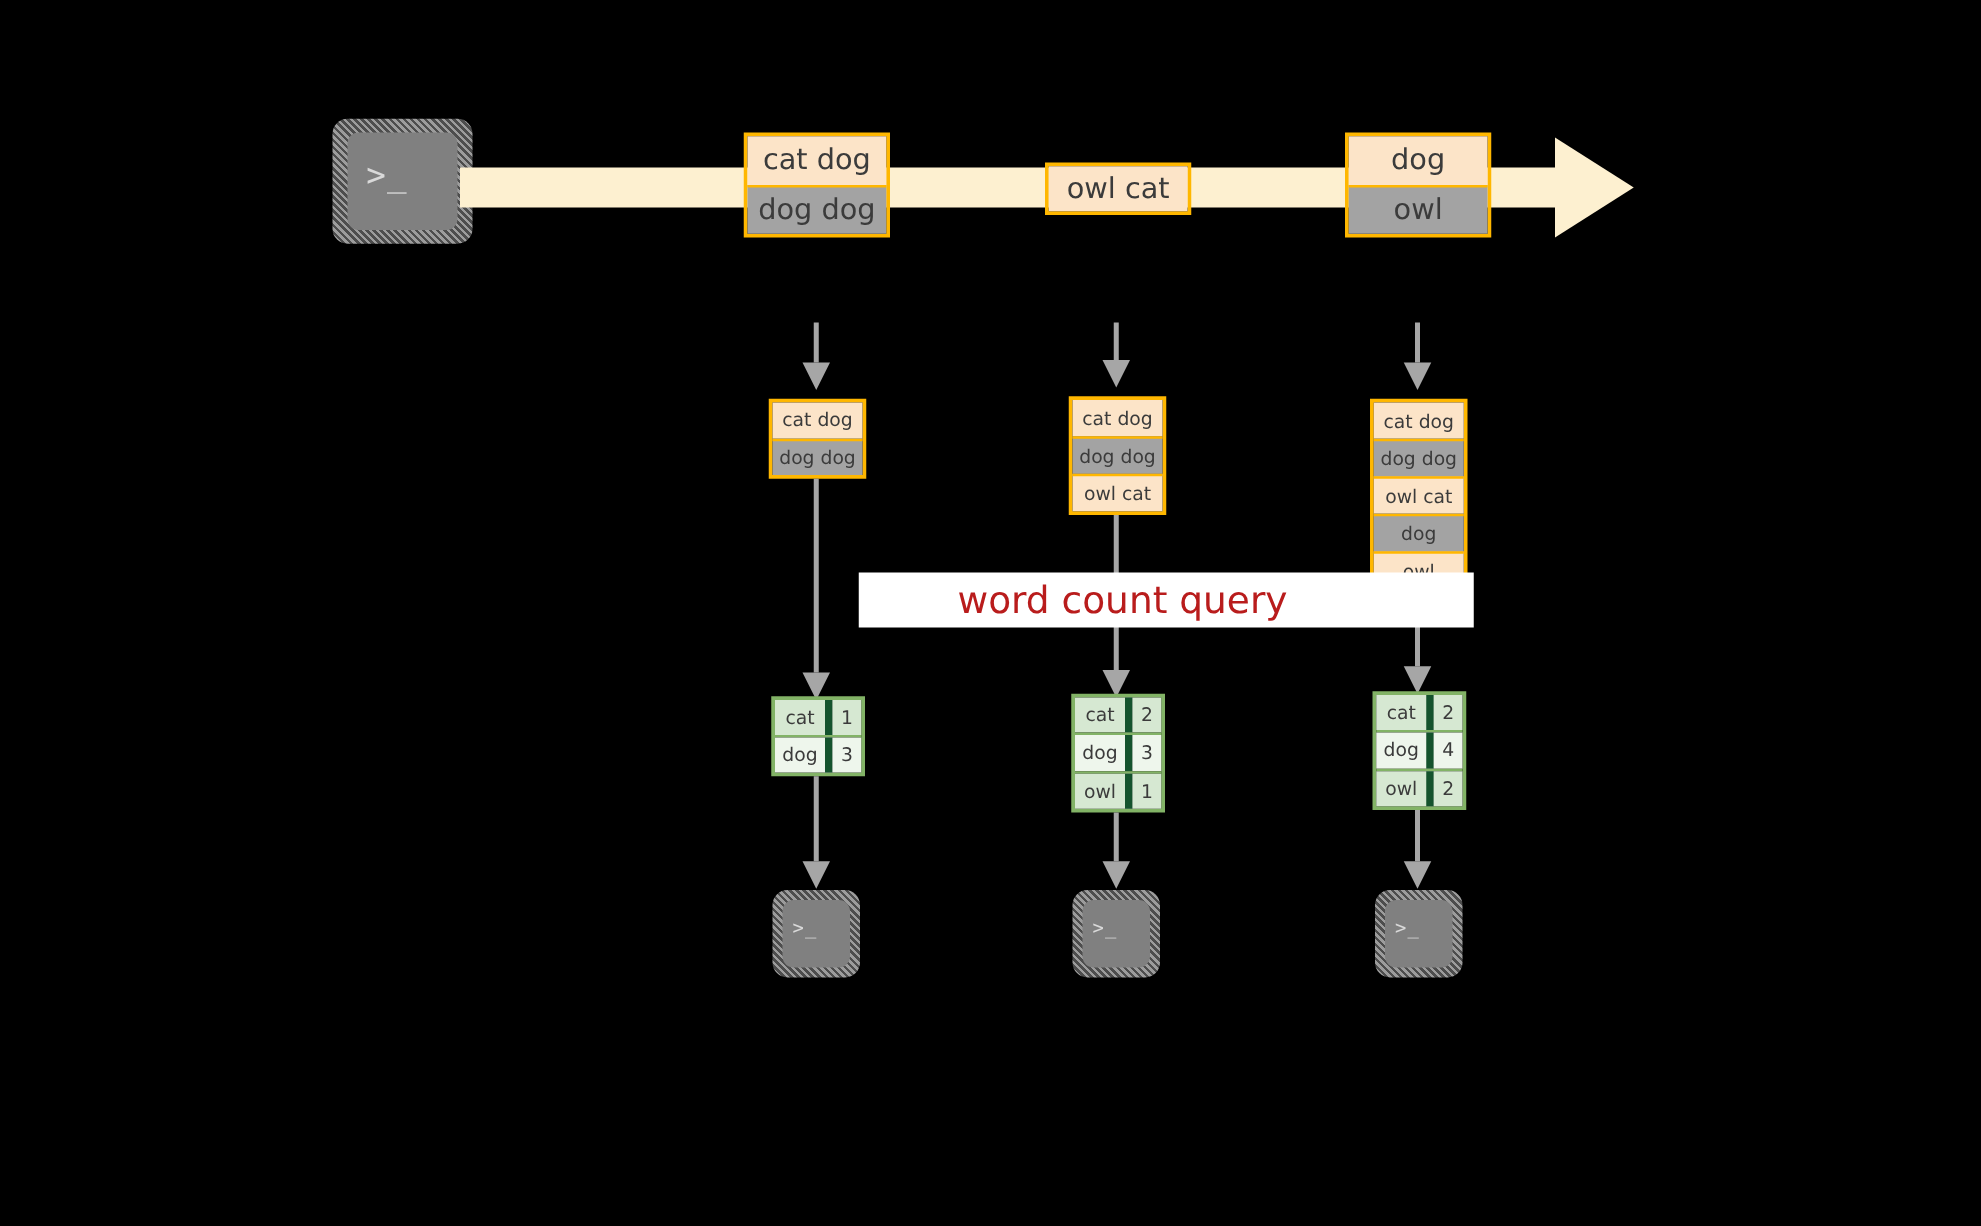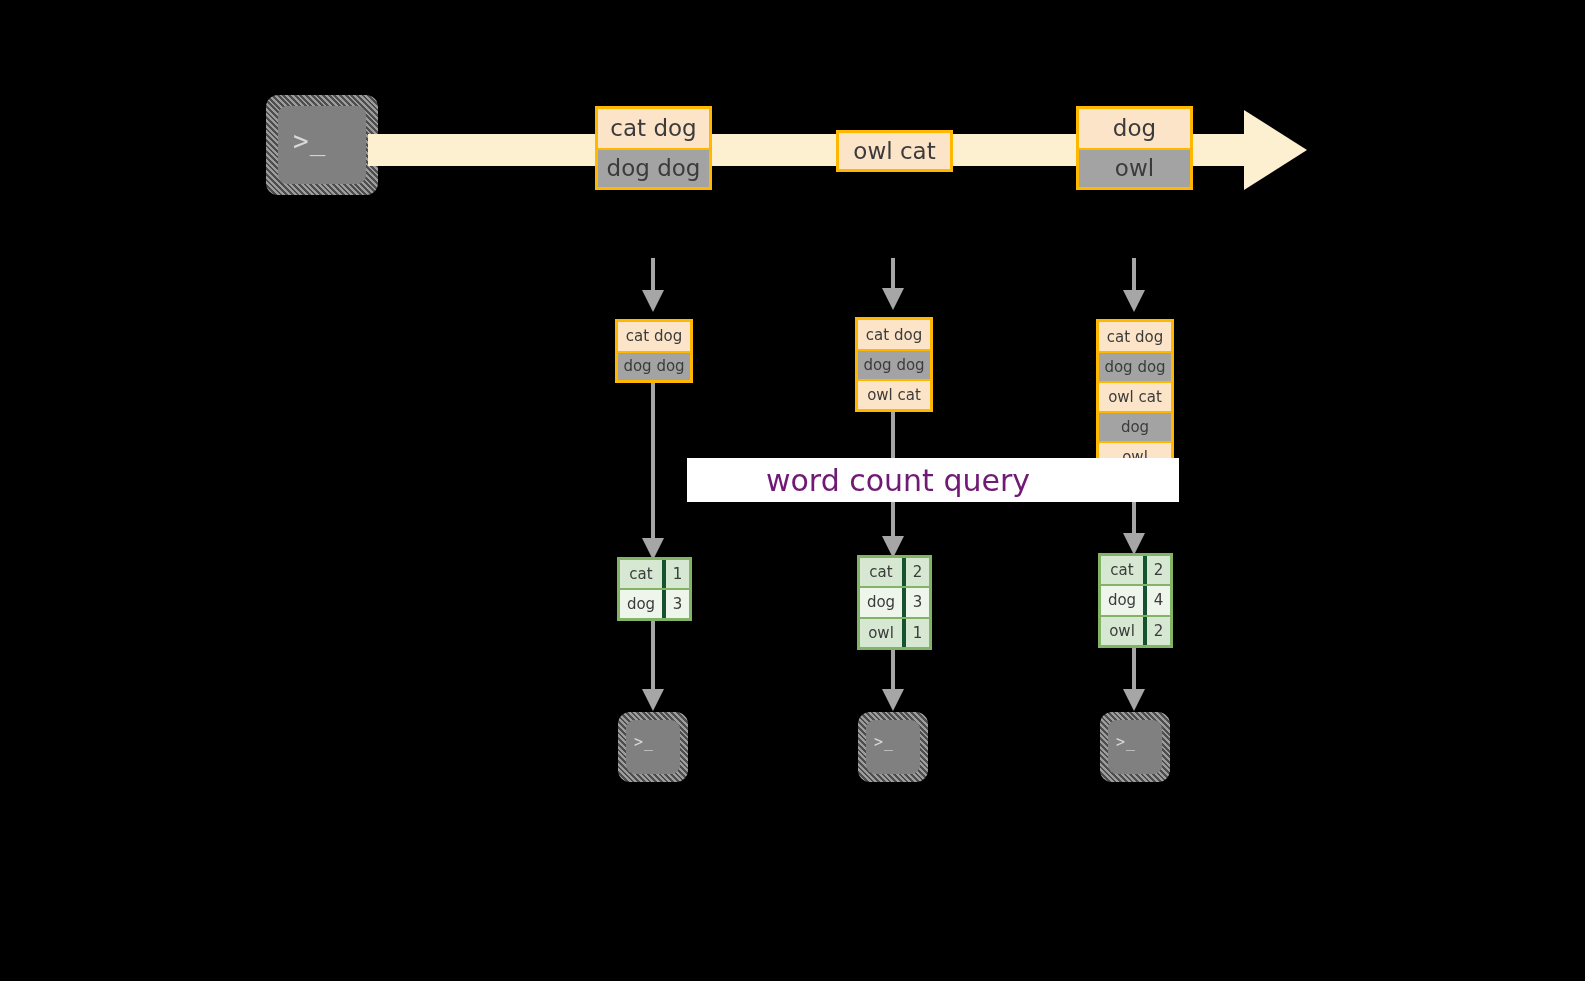--- a/index.html
+++ b/index.html
@@ -91,21 +91,21 @@
   }
   .gt-row + .gt-row { border-top: 2px solid #82b366; }
   .gt-cell {
     box-sizing: border-box;
     display: flex;
     align-items: center;
     justify-content: center;
     color: #3b3b3b;
     white-space: nowrap;
   }
-  .gt-cell.key { border-right: 4px solid #14532d; text-align: right; }
+  .gt-cell.key { border-right: 6px solid #14532d; text-align: right; }
   .gt-row.shade-a .gt-cell { background: #d6e8d2; }
   .gt-row.shade-b .gt-cell { background: #eef6ec; }
 
   
   .gline {
     position: absolute;
     background: #a6a6a6;
     width: 4px;
   }
   .gline.dashed {
@@ -121,21 +121,21 @@
     border-top: 22px solid #a6a6a6;
   }
 
   
   .banner {
     position: absolute;
     background: #ffffff;
     display: flex;
     align-items: center;
     justify-content: center;
-    color: #701a75;
+    color: #b91c1c;
     white-space: nowrap;
   }
 </style>
 </head>
 <body>
 
 <div id="stage">
 
   <div class="terminal-hatch" style="left:266px; top:95px; width:112px; height:100px;"></div>
   <div class="terminal-inner" style="left:278px; top:106px; width:88px; height:78px;"></div>

